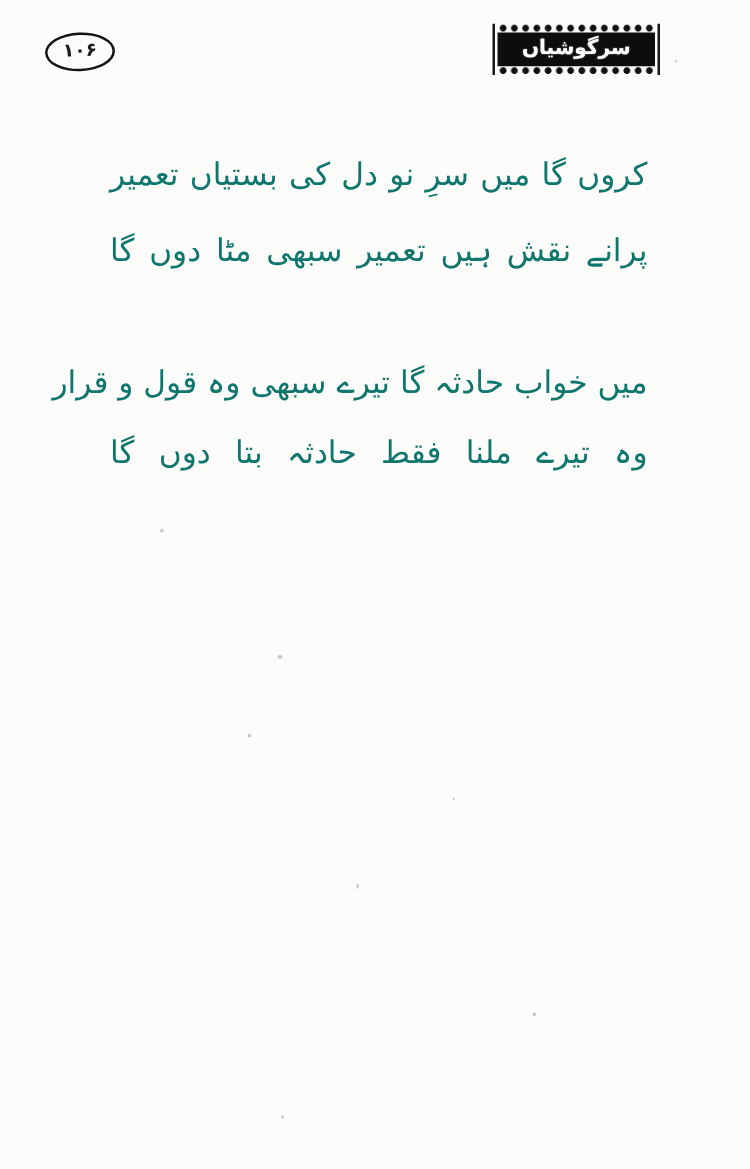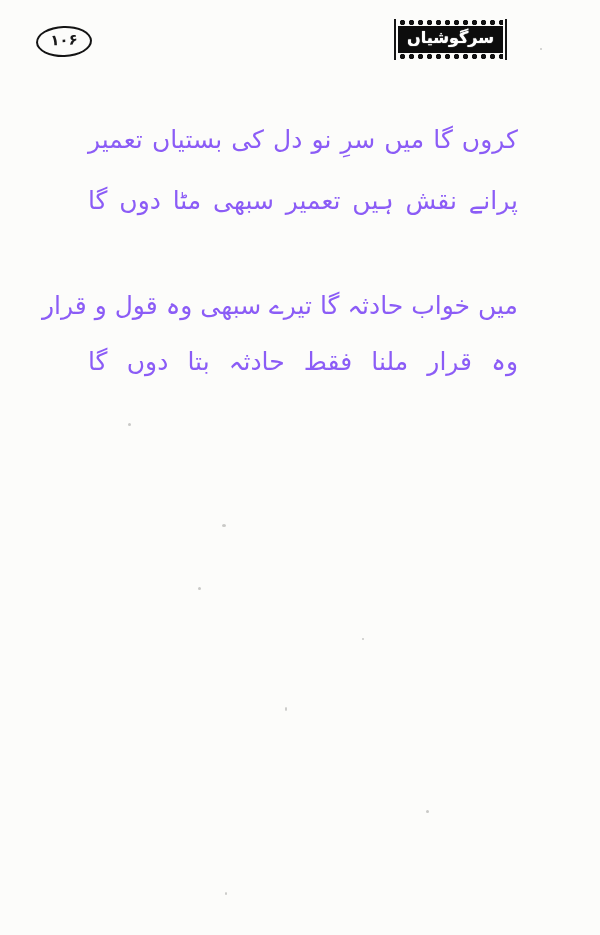--- a/index.html
+++ b/index.html
@@ -43,21 +43,21 @@
     direction: rtl;
     line-height: 1;
     padding-bottom: 2px;
   }
 
   
   .header-badge {
     position: absolute;
     left: 394px;
     top: 19px;
-    width: 113px;
+    width: 134px;
     box-sizing: border-box;
     border-left: 2px solid #161616;
     border-right: 2px solid #161616;
     padding: 0 2px;
   }
   .badge-dots {
     height: 7px;
     background-image: radial-gradient(circle at 4.5px 3.5px, #111 2.4px, rgba(0,0,0,0) 3px);
     background-size: 9px 7px;
     background-repeat: repeat-x;
@@ -87,21 +87,21 @@
     width: 430px;
     direction: rtl;
   }
   .verse-line {
     font-size: 25px;
     line-height: 48px;
     height: 48px;
     white-space: nowrap;
     text-align: justify;
     text-align-last: justify;
-    color: #8b5cf6;
+    color: #0f766e;
     font-weight: 500;
   }
   .couplet-1 .verse-line + .verse-line { margin-top: 13px; }
   .couplet-2 { margin-top: 57px; }
   .couplet-2 .verse-line + .verse-line { margin-top: 8px; }
 
   
   .speck {
     position: absolute;
     width: 3px;
@@ -135,21 +135,21 @@
     <div class="badge-dots"></div>
   </div>
 
   <div class="poem">
     <div class="couplet couplet-1">
       <div class="verse-line">کروں گا میں سرِ نو دل کی بستیاں تعمیر</div>
       <div class="verse-line">پرانے نقش ہیں تعمیر سبھی مٹا دوں گا</div>
     </div>
     <div class="couplet couplet-2">
       <div class="verse-line">میں خواب حادثہ گا تیرے سبھی وہ قول و قرار</div>
-      <div class="verse-line">وہ قرار ملنا فقط حادثہ بتا دوں گا</div>
+      <div class="verse-line">وہ تیرے ملنا فقط حادثہ بتا دوں گا</div>
     </div>
   </div>
 
   <div>
     <span class="speck s1"></span>
     <span class="speck s2"></span>
     <span class="speck s3"></span>
     <span class="speck s4"></span>
     <span class="speck s5"></span>
     <span class="speck s6"></span>

